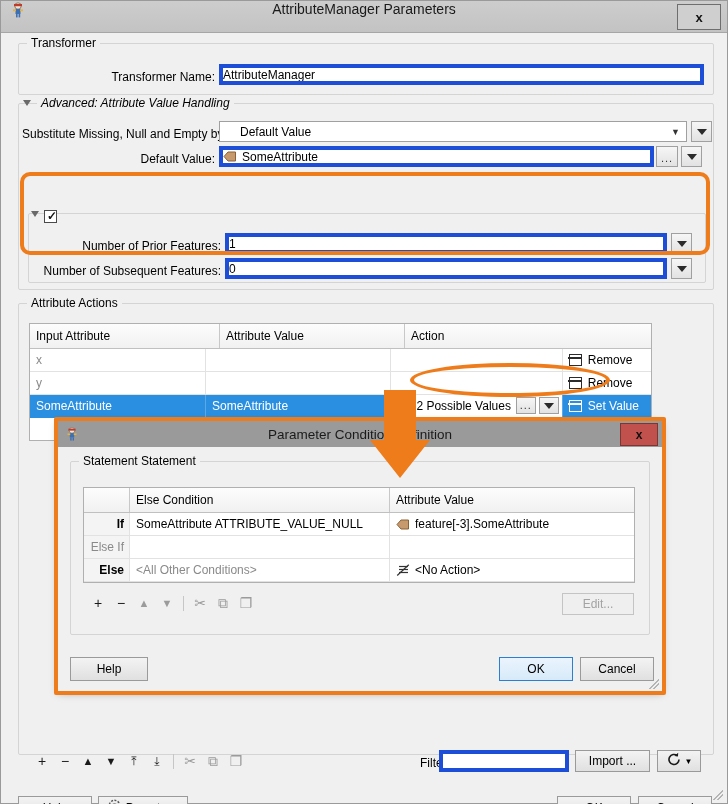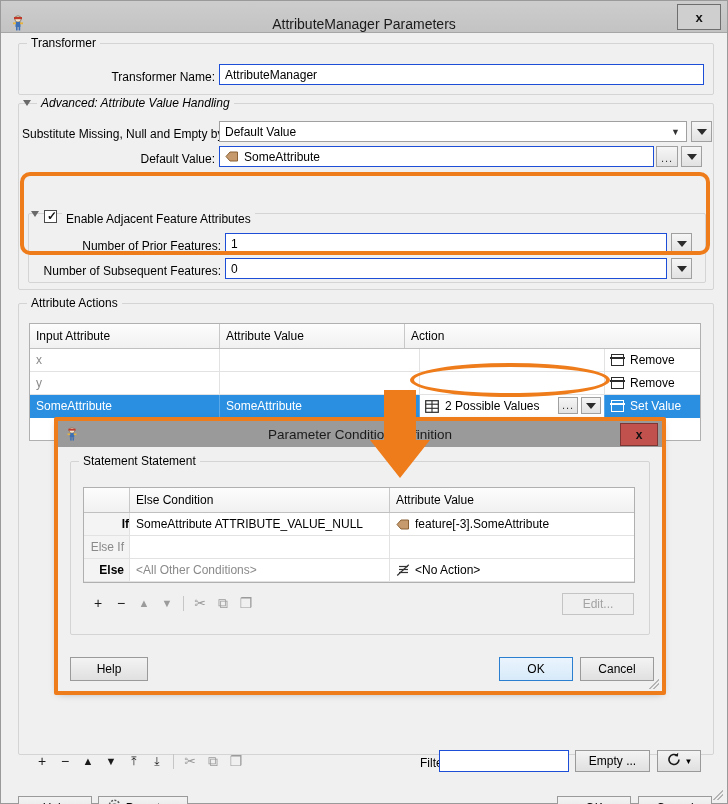--- a/index.html
+++ b/index.html
@@ -18,21 +18,21 @@
     position:absolute;left:0;top:0;width:728px;height:804px;
     background:#f0f0f0;
     border:1px solid #9a9a9a;
     box-sizing:border-box;
   }
   .titlebar{
     position:relative;
     height:31px;
     background:linear-gradient(#cdcdcd,#c3c3c3);
     border-bottom:1px solid #a6a6a6;
-    display:flex;align-items:flex-end;
+    display:flex;align-items:flex-start;
   }
   .title-icon{
     width:18px;height:18px;margin-left:8px;position:relative;flex:none;
   }
   .title-text{
     position:absolute;left:0;right:0;text-align:center;
     font-size:14px;color:#1a1a1a;
     pointer-events:none;
   }
   .close-btn{
@@ -62,36 +62,35 @@
     font-size:12px;color:#000;
     white-space:nowrap;
   }
 
   .lbl{position:absolute;font-size:12px;color:#000;text-align:right;white-space:nowrap;}
   .lbl.left{text-align:left;}
 
   .tfield{
     position:absolute;
     background:#fff;
-    border:1px solid #1d4ed8;
+    border:4px solid #1d4ed8;
     box-sizing:border-box;
     display:flex;align-items:center;
-    padding-left:5px;
     font-size:12px;
     color:#000;
     overflow:hidden;
     white-space:nowrap;
   }
   .combo{
     position:absolute;
     background:#fff;
     border:1px solid #a0a0a0;
     box-sizing:border-box;
     display:flex;align-items:center;
-    padding-left:5px;
+    padding-left:20px;
     font-size:12px;
   }
   .combo .chev{
     position:absolute;right:6px;top:50%;transform:translateY(-50%);
     font-size:9px;color:#333;
   }
   .dropbtn{
     position:absolute;
     background:linear-gradient(#f6f6f6,#e2e2e2);
     border:1px solid #a0a0a0;
@@ -307,39 +306,38 @@
     <div class="ellipsisbtn" style="left:654px;top:113px;width:22px;height:21px;">...</div>
     <div class="dropbtn" style="left:679px;top:113px;width:21px;height:21px;">
         <i class="tri"></i>
       </div>
 
     <div class="group" style="left:26px;top:180px;width:676px;height:68px;"></div>
     <div class="tri-collapse" style="left:30px;top:177px;transform:rotate(90deg);"></div>
     <div class="chk" style="left:42px;top:177px;">
       <span class="mark">✓</span>
     </div>
-    <div class="lbl left" style="left:60px;top:179px;background:#f0f0f0;padding:0 4px;">Enable Adjacent Feature Attributes</div>
 
     <div class="lbl" style="left:60px;top:206px;width:159px;">Number of Prior Features:</div>
     <div class="tfield" style="left:223px;top:200px;width:442px;height:21px;">1</div>
     <div class="dropbtn" style="left:669px;top:200px;width:21px;height:21px;">
         <i class="tri"></i>
       </div>
 
     <div class="lbl" style="left:40px;top:231px;width:179px;">Number of Subsequent Features:</div>
     <div class="tfield" style="left:223px;top:225px;width:442px;height:21px;">0</div>
     <div class="dropbtn" style="left:669px;top:225px;width:21px;height:21px;">
         <i class="tri"></i>
       </div>
 
     <div class="group" style="left:16px;top:270px;width:694px;height:450px;">
       <span class="glabel">Attribute Actions</span>
     </div>
 
-    <div class="tbl" style="left:27px;top:290px;width:672px;height:118px;">
+    <div class="tbl" style="left:27px;top:290px;width:623px;height:118px;">
       <div class="trow hdr">
         <div class="tcell" style="width:190px;">Input Attribute</div>
         <div class="tcell" style="width:185px;">Attribute Value</div>
         <div class="tcell" style="width:95px;border-right:none;">Action</div>
       </div>
 
       <div class="trow">
         <div class="tcell dim" style="width:190px;">x</div>
         <div class="tcell" style="width:200px;"></div>
         <div class="tcell" style="width:185px;"></div>
@@ -399,21 +397,21 @@
       <span class="tbi" style="font-size:12px;">⤒</span>
       <span class="tbi" style="font-size:12px;">⤓</span>
       <span class="tbsep"></span>
       <span class="tbi dis">✂</span>
       <span class="tbi dis">⧉</span>
       <span class="tbi dis">❐</span>
     </div>
 
     <div class="lbl" style="left:398px;top:723px;width:50px;">Filter:</div>
     <div class="tfield" style="left:437px;top:717px;width:130px;height:22px;" title="Filter:"></div>
-    <div class="btn" style="left:573px;top:717px;width:75px;height:22px;">Empty ...</div>
+    <div class="btn" style="left:573px;top:717px;width:75px;height:22px;">Import ...</div>
     <div class="btn" style="left:655px;top:717px;width:44px;height:22px;">
       <span>
         <svg width="16" height="15" viewBox="0 0 16 15">
           <path d="M13 7.5a5 5 0 1 1-1.7-3.8" fill="none" stroke="#1a1a1a" stroke-width="1.6"></path>
           <path d="M12.2 0.8 L12 4.6 L8.4 4.0 Z" fill="#1a1a1a"></path>
         </svg>
       </span>
       <span style="font-size:8px;margin-left:3px;">▼</span>
     </div>
 
@@ -460,21 +458,21 @@
     </div>
 
     <div class="tbl" style="left:25px;top:40px;width:552px;height:96px;">
       <div class="trow hdr">
         <div class="tcell" style="width:46px;"></div>
         <div class="tcell" style="width:260px;">Else Condition</div>
         <div class="tcell" style="width:244px;border-right:none;">Attribute Value</div>
       </div>
 
       <div class="trow">
-        <div class="tcell" style="width:46px;justify-content:flex-end;background:#f4f4f4;font-weight:bold;">If</div>
+        <div class="tcell" style="width:46px;justify-content:flex-end;padding-right:5px;background:#f4f4f4;font-weight:bold;">If</div>
         <div class="tcell" style="width:260px;">SomeAttribute ATTRIBUTE_VALUE_NULL</div>
         <div class="tcell" style="width:244px;border-right:none;">
           <span class="attr-ico">
             <svg width="14" height="13" viewBox="0 0 14 13">
               <path d="M1 6.5 L5 2 L12.5 2 L12.5 11 L5 11 Z" fill="#c69a6d" stroke="#8a6236" stroke-width="1"></path>
             </svg>
           </span>
           <span>feature[-3].SomeAttribute</span>
         </div>
       </div>

